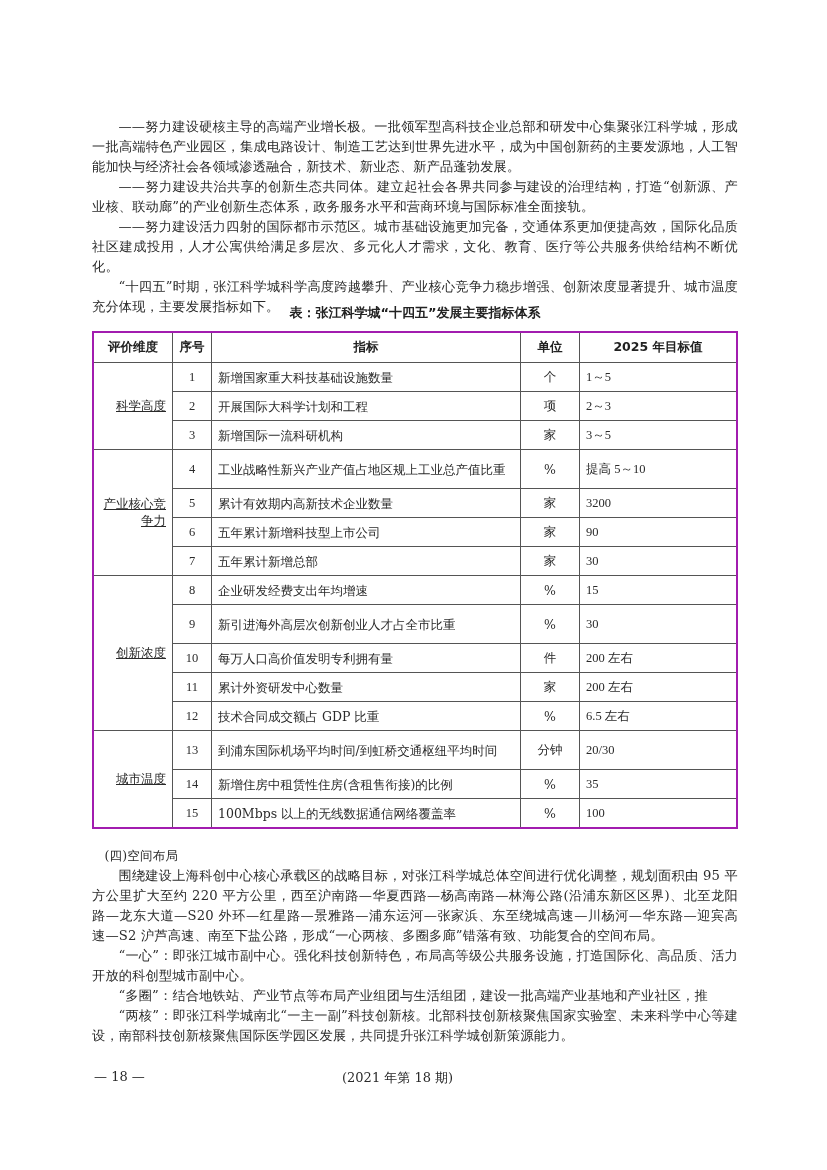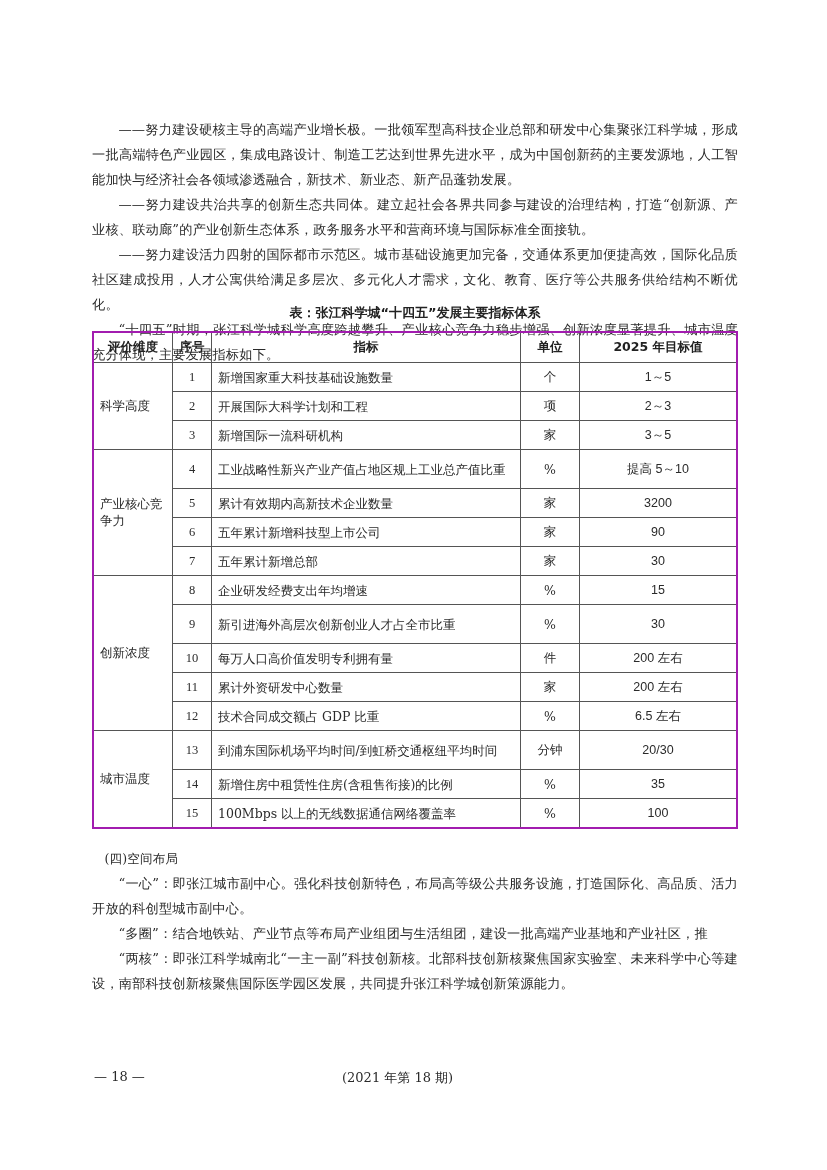--- a/index.html
+++ b/index.html
@@ -1,35 +1,35 @@
 <!DOCTYPE html>
 <html><head>
 <meta charset="utf-8">
 <style>
   html, body { margin: 0; padding: 0; background: #ffffff; }
   body { width: 827px; height: 1170px; position: relative; overflow: hidden;
          font-family: "DejaVu Serif", "Liberation Serif", serif; color: #2a2a2a; }
   .page { position: absolute; left: 92px; top: 0; width: 646px; }
-  .para { font-size: 13.2px; line-height: 25px; margin: 0; text-indent: 2em;
+  .para { font-size: 13.2px; line-height: 20px; margin: 0; text-indent: 2em;
           text-align: justify; letter-spacing: 0.2px; }
   #p1 { position: absolute; top: 117px; }
   .caption { position: absolute; top: 304px; left: 0; width: 646px; text-align: center;
              font-family: "DejaVu Sans", "Liberation Sans", sans-serif; font-weight: bold;
              font-size: 13px; color: #222; }
   table.tbl { position: absolute; top: 331px; left: 0; width: 646px; border-collapse: collapse;
               font-size: 12.5px; }
   table.tbl td, table.tbl th { border: 1px solid #555; padding: 0 6px; height: 28px; }
   table.tbl { border: 2px solid #a21caf; }
   table.tbl th { font-family: "DejaVu Sans", "Liberation Sans", sans-serif; font-weight: bold;
                  font-size: 12.5px; height: 29px; color: #222; }
-  td.dim { text-align: left; width: 66px; }
+  td.dim { text-align: right; width: 66px; text-decoration: underline; }
   td.no { text-align: center; width: 26px; font-family: "Liberation Serif", serif; }
   td.ind { text-align: left; width: 296px; line-height: 17px; }
   td.unit { text-align: center; width: 46px; }
-  td.val { text-align: center; font-family: Liberation Sans, sans-serif; }
+  td.val { font-family: Liberation Serif, serif; }
   tr.tall td { height: 38px; }
   #p2 { position: absolute; top: 846px; }
   .sub { text-indent: 1em; font-size: 12.5px; }
   .footer { position: absolute; top: 1069px; left: 0; width: 646px; font-size: 13px; }
   .footer .pgnum { position: absolute; left: 2px; }
   .footer .issue { position: absolute; left: 250px; }
 </style>
 </head>
 <body>
 
@@ -151,20 +151,21 @@
         <td class="no">15</td>
         <td class="ind">100Mbps 以上的无线数据通信网络覆盖率</td>
         <td class="unit">%</td>
         <td class="val">100</td>
       </tr>
     </tbody>
   </table>
 
   <div id="p2">
     <p class="para sub">(四)空间布局</p>
+    <p class="para">围绕建设上海科创中心核心承载区的战略目标，对张江科学城总体空间进行优化调整，规划面积由 95 平方公里扩大至约 220 平方公里，西至沪南路—华夏西路—杨高南路—林海公路(沿浦东新区区界)、北至龙阳路—龙东大道—S20 外环—红星路—景雅路—浦东运河—张家浜、东至绕城高速—川杨河—华东路—迎宾高速—S2 沪芦高速、南至下盐公路，形成“一心两核、多圈多廊”错落有致、功能复合的空间布局。</p>
     <p class="para">“一心”：即张江城市副中心。强化科技创新特色，布局高等级公共服务设施，打造国际化、高品质、活力开放的科创型城市副中心。</p>
     <p class="para">“多圈”：结合地铁站、产业节点等布局产业组团与生活组团，建设一批高端产业基地和产业社区，推</p>
     <p class="para">“两核”：即张江科学城南北“一主一副”科技创新核。北部科技创新核聚焦国家实验室、未来科学中心等建设，南部科技创新核聚焦国际医学园区发展，共同提升张江科学城创新策源能力。</p>
   </div>
 
   <div class="footer">
     <span class="pgnum">— 18 —</span>
     <span class="issue">(2021 年第 18 期)</span>
   </div>
 </div>

